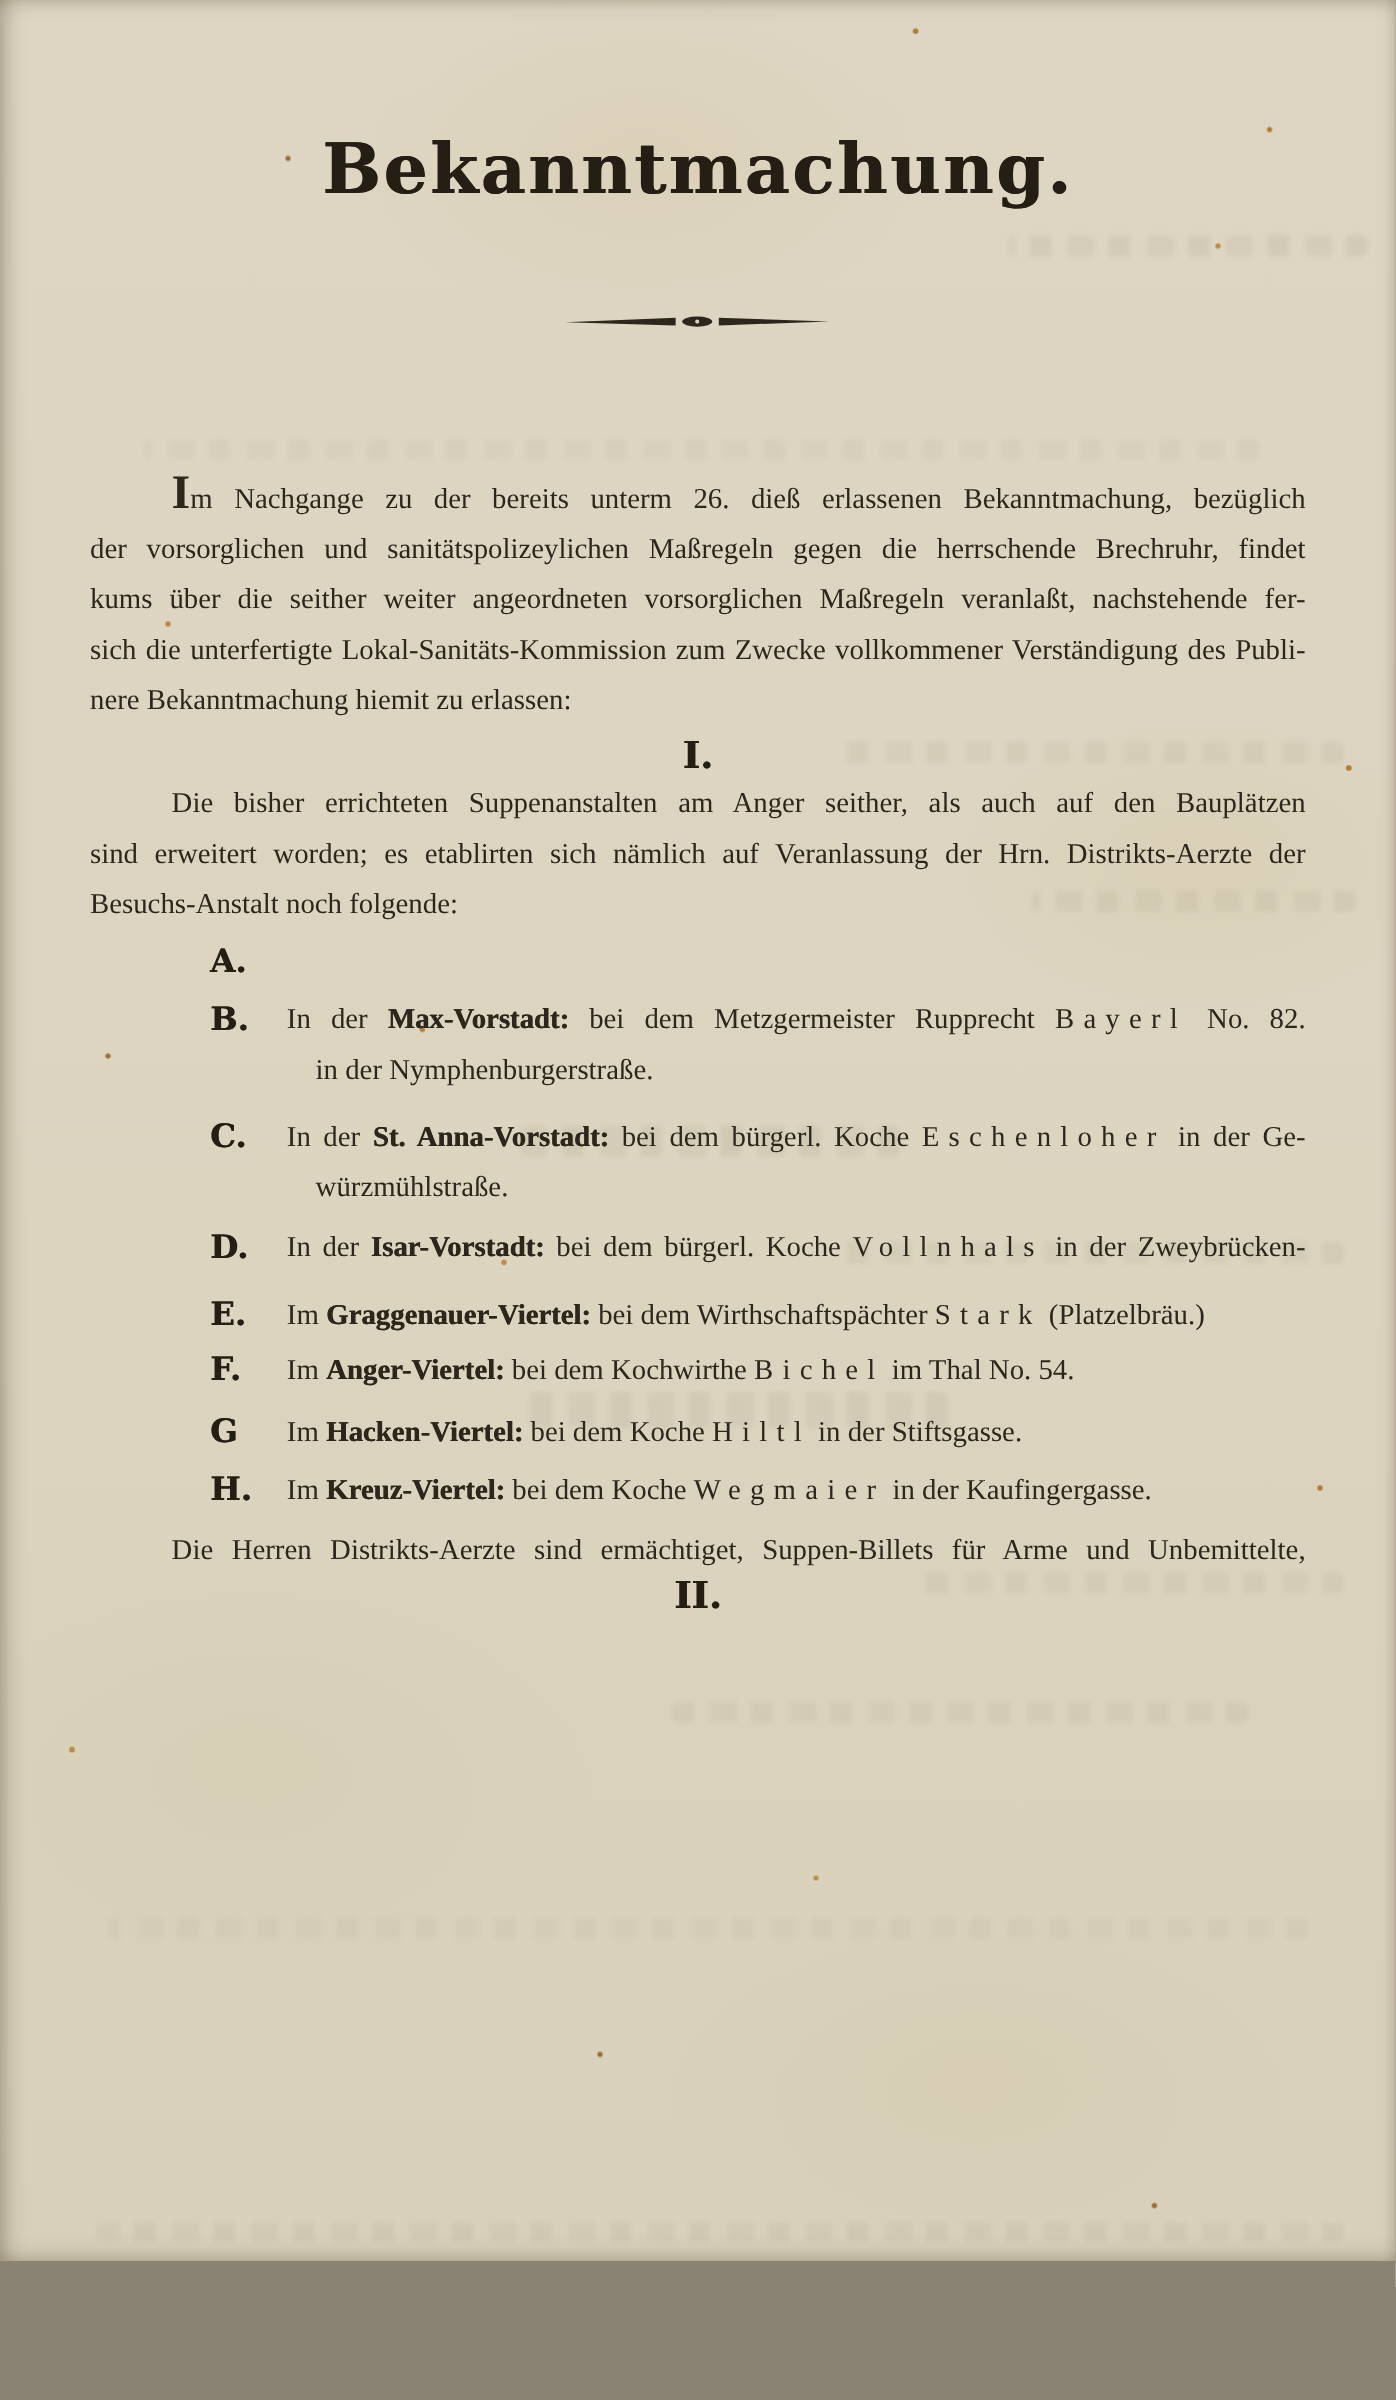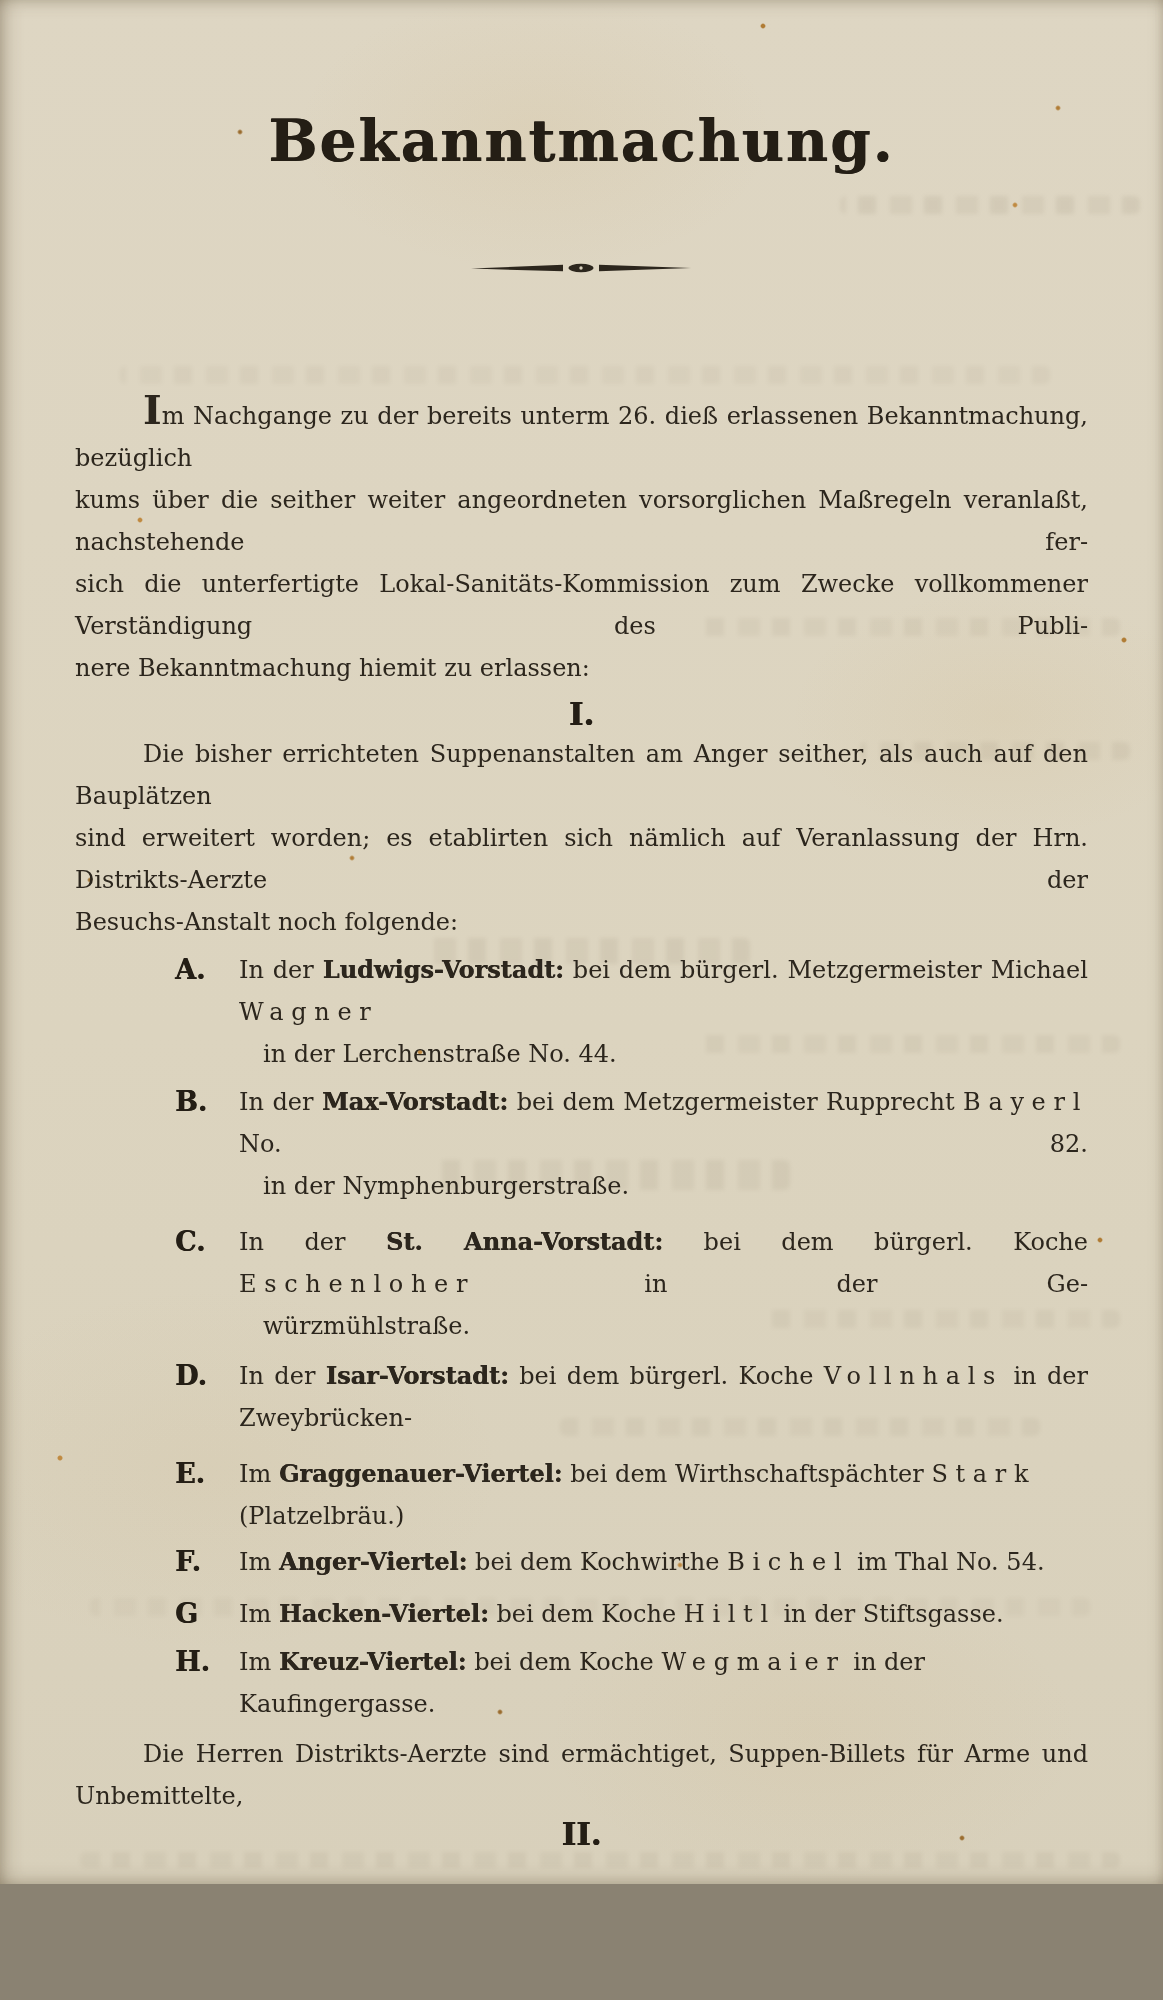--- a/index.html
+++ b/index.html
@@ -57,21 +57,21 @@
 
   .title{
     position:absolute;top:112px;left:0;width:100%;margin:0;
     text-align:center;font-size:58px;line-height:1;font-weight:bold;
     letter-spacing:2px;color:#241e15;
     text-shadow:.6px 0 0 #241e15;
   }
   .divider{position:absolute;top:260px;left:469px;width:224px;height:14px;}
 
   .content{position:absolute;top:0;left:75px;width:1013px;font-size:24px;line-height:42px;}
-  .line{display:block;text-align:left;}
+  .line{display:block;text-align:left;font-family:Liberation Serif, serif;}
   .just{text-align:justify;text-align-last:justify;}
   .firstline{text-indent:68px;}
   .initial{font-size:40px;font-weight:bold;line-height:1;}
   .blk{font-weight:bold;text-shadow:.4px 0 0 currentColor;}
   .sperr{letter-spacing:.32em;}
 
   .para{margin:0;}
   .intro{margin-top:390px;}
   .sec-head{margin:8px 0 2px 0;text-align:center;font-size:31px;line-height:34px;font-weight:bold;color:#241e15;text-shadow:.6px 0 0 #241e15;}
   .sec-head.two{margin-top:0;}
@@ -112,39 +112,36 @@
       <ellipse cx="112" cy="7" rx="12.5" ry="4.2" fill="#2c261d"></ellipse>
       <circle cx="112" cy="7" r="1.7" fill="#d8d0bc"></circle>
       <polygon points="130,3.8 130,10.2 222,7" fill="#2c261d"></polygon>
     </svg>
   </div>
 
   <div class="content">
 
     <p class="para intro">
       <span class="line just firstline"><span class="initial">I</span><span>m Nachgange zu der bereits unterm 26. dieß erlassenen Bekanntmachung, bezüglich</span></span>
+      <span class="line just">der vorsorglichen und sanitätspolizeylichen Maßregeln gegen die herrschende Brechruhr, findet</span>
       <span class="line just">kums über die seither weiter angeordneten vorsorglichen Maßregeln veranlaßt, nachstehende fer-</span>
       <span class="line just">sich die unterfertigte Lokal-Sanitäts-Kommission zum Zwecke vollkommener Verständigung des Publi-</span>
       <span class="line">nere Bekanntmachung hiemit zu erlassen:</span>
     </p>
 
     <h2 class="sec-head">I.</h2>
 
     <p class="para p-supp">
       <span class="line just firstline">Die bisher errichteten Suppenanstalten am Anger seither, als auch auf den Bauplätzen</span>
       <span class="line just">sind erweitert worden; es etablirten sich nämlich auf Veranlassung der Hrn. Distrikts-Aerzte der</span>
       <span class="line">Besuchs-Anstalt noch folgende:</span>
     </p>
 
     <div class="item mA">
       <span class="item-letter">A.</span>
-      <span class="item-body">
-        <span class="line just"><span>In der </span><span class="blk">Ludwigs-Vorstadt:</span><span> bei dem bürgerl. Metzgermeister Michael </span><span class="sperr">Wagner</span><span></span></span>
-        <span class="line item-line2">in der Lerchenstraße No. 44.</span>
-      </span>
     </div>
 
     <div class="item mB">
       <span class="item-letter">B.</span>
       <span class="item-body">
         <span class="line just"><span>In der </span><span class="blk">Max-Vorstadt:</span><span> bei dem Metzgermeister Rupprecht </span><span class="sperr">Bayerl</span><span> No. 82.</span></span>
         <span class="line item-line2">in der Nymphenburgerstraße.</span>
       </span>
     </div>
 

